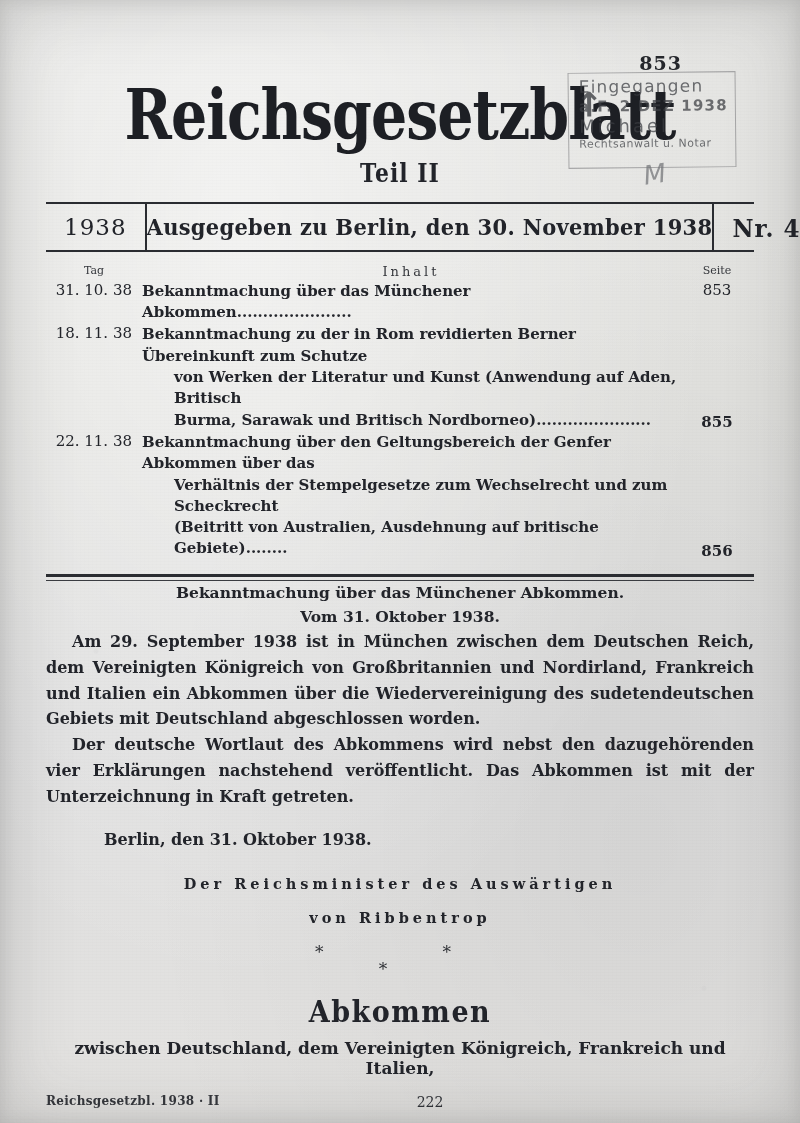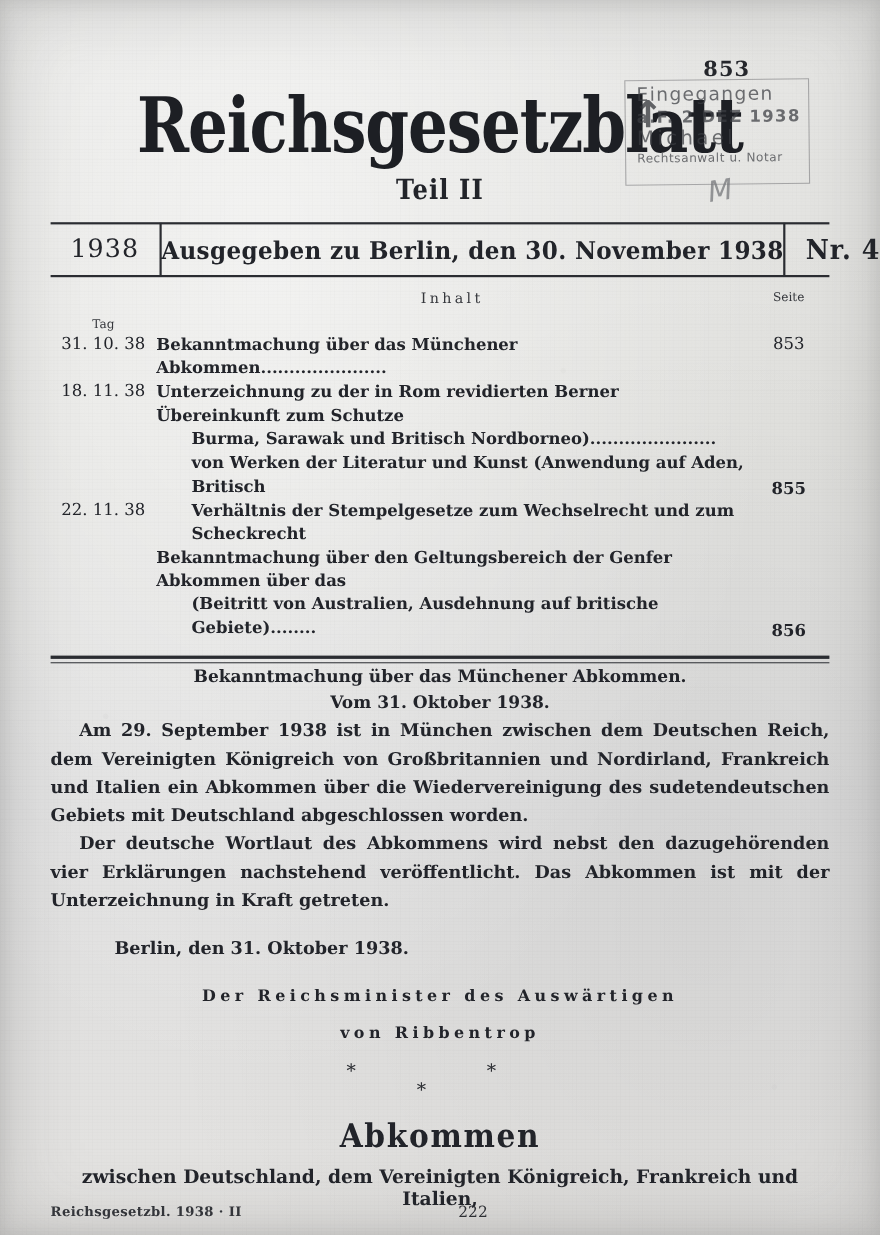--- a/index.html
+++ b/index.html
@@ -159,21 +159,21 @@
   }
 
   
   .toc { margin-top: 12px; }
   .toc-head {
     display: flex;
     font-size: 11px;
     color: #35373c;
     margin-bottom: 2px;
   }
-  .toc-head .h-tag   { width: 96px; text-align: center; margin-top: 24px; }
+  .toc-head .h-tag   { width: 96px; text-align: center; }
   .toc-head .h-inhalt{ flex: 1; text-align: center; letter-spacing: 3px; font-size: 13px; }
   .toc-head .h-seite { width: 74px; text-align: center; }
 
   .toc-row { display: flex; align-items: flex-start; margin-bottom: 1px; }
   .toc-date {
     width: 96px;
     text-align: right;
     padding-right: 10px;
     font-size: 15px;
     font-family: "DejaVu Serif", serif;
@@ -332,32 +332,32 @@
         <div class="toc-date">31. 10. 38</div>
         <div class="toc-body">
           <span class="l">Bekanntmachung über das Münchener Abkommen......................</span>
         </div>
         <div class="toc-page">853</div>
       </div>
 
       <div class="toc-row">
         <div class="toc-date">18. 11. 38</div>
         <div class="toc-body">
-          <span class="l">Unterzeichnung zu der in Rom revidierten Berner Übereinkunft zum Schutze</span>
+          <span class="l">Bekanntmachung zu der in Rom revidierten Berner Übereinkunft zum Schutze</span>
+          <span class="l indent">von Werken der Literatur und Kunst (Anwendung auf Aden, Britisch</span>
           <span class="l indent">Burma, Sarawak und Britisch Nordborneo)......................</span>
-          <span class="l indent">von Werken der Literatur und Kunst (Anwendung auf Aden, Britisch</span>
         </div>
         <div class="toc-page bottom">855</div>
       </div>
 
       <div class="toc-row">
         <div class="toc-date">22. 11. 38</div>
         <div class="toc-body">
+          <span class="l">Bekanntmachung über den Geltungsbereich der Genfer Abkommen über das</span>
           <span class="l indent">Verhältnis der Stempelgesetze zum Wechselrecht und zum Scheckrecht</span>
-          <span class="l">Bekanntmachung über den Geltungsbereich der Genfer Abkommen über das</span>
           <span class="l indent">(Beitritt von Australien, Ausdehnung auf britische Gebiete)........</span>
         </div>
         <div class="toc-page bottom">856</div>
       </div>
     </div>
 
     <div class="rule-thick"></div>
     <div class="rule-thin"></div>
 
     <div class="art-head">

